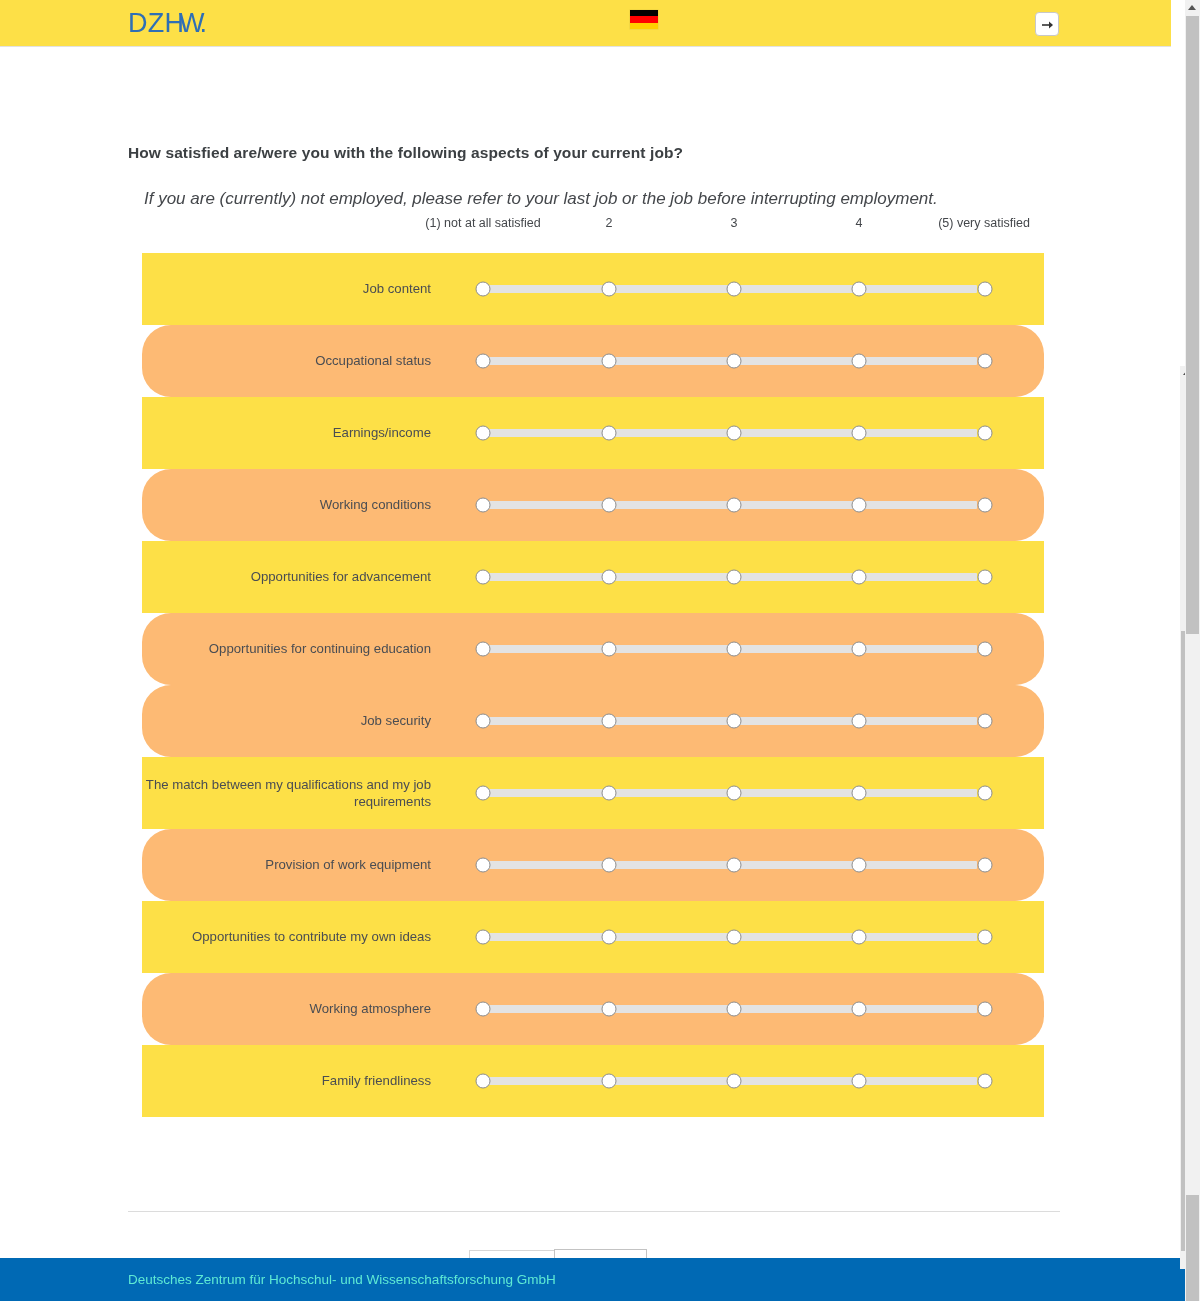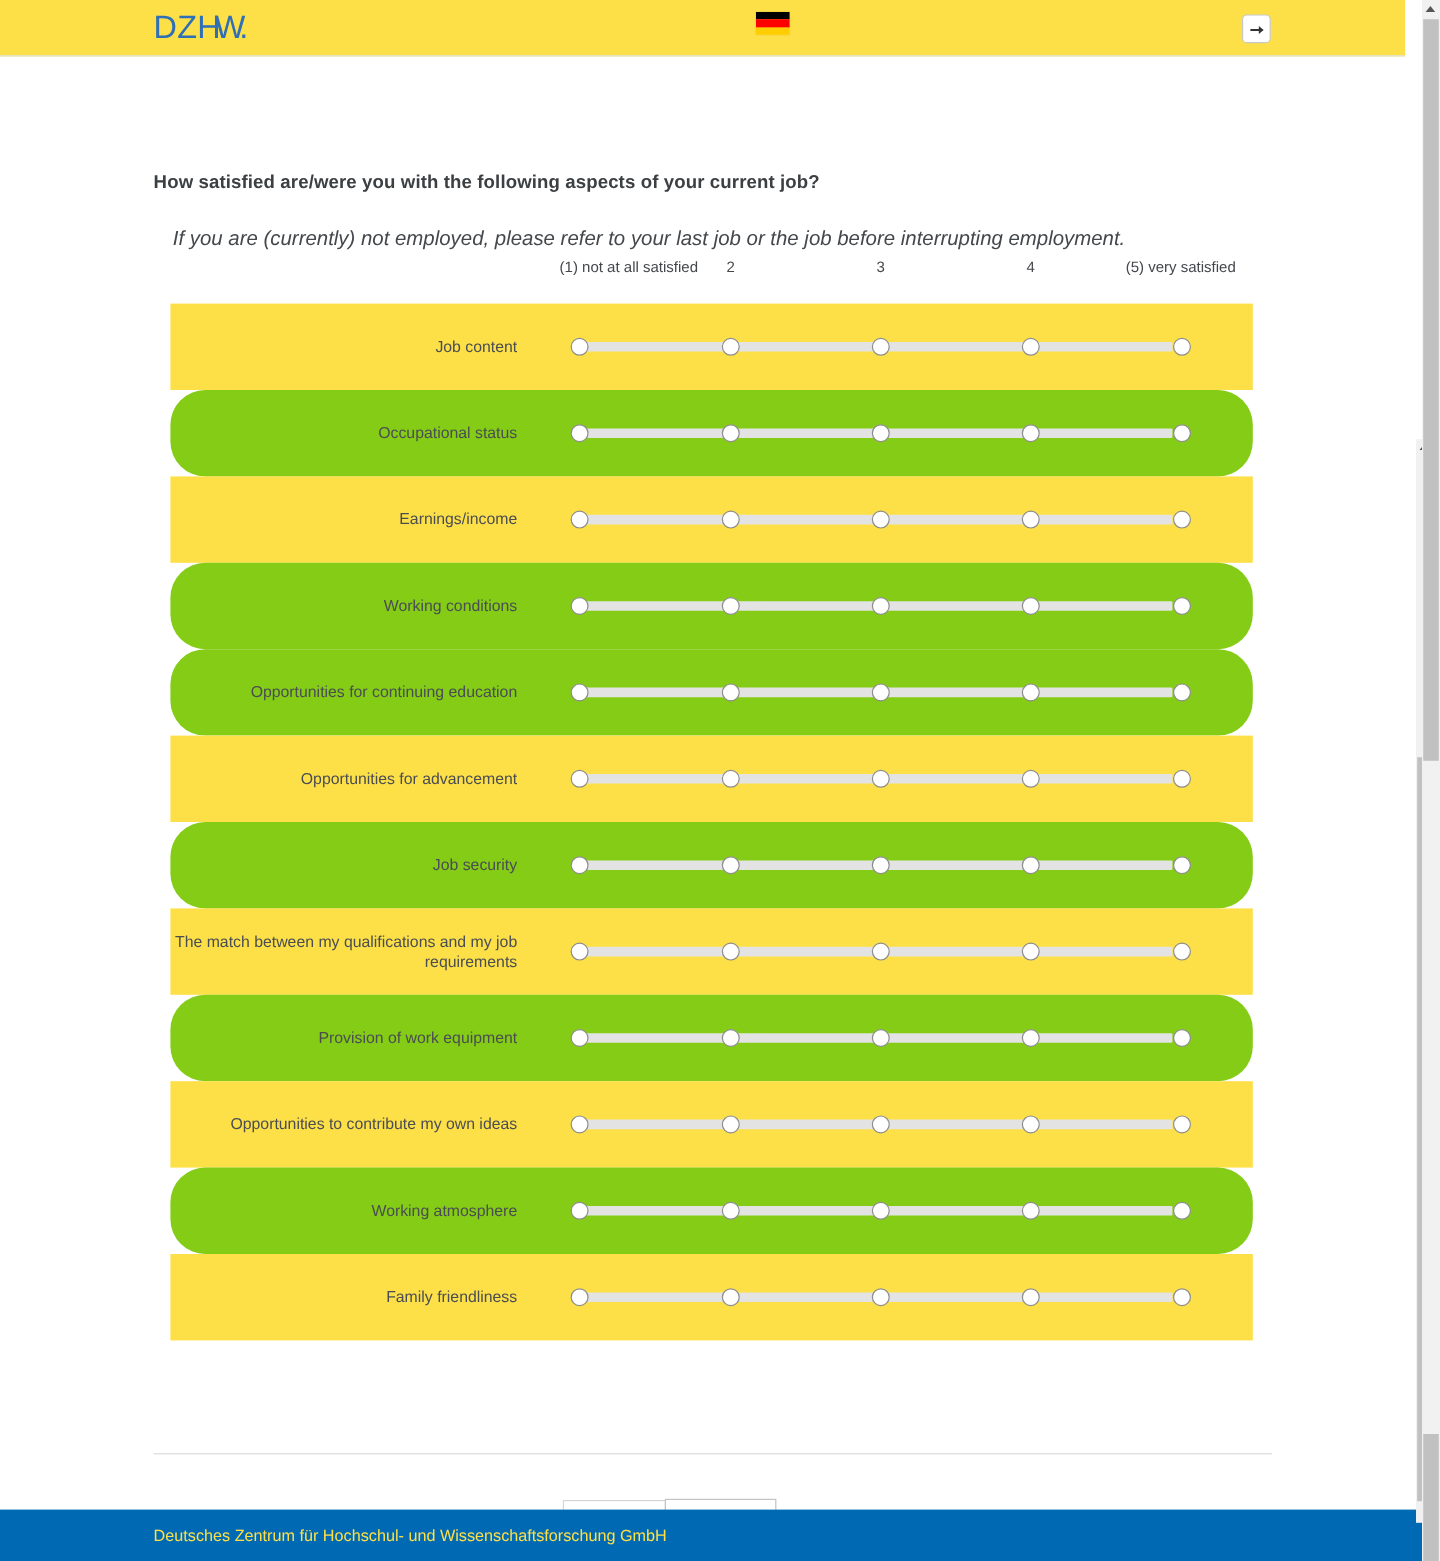--- a/index.html
+++ b/index.html
@@ -115,21 +115,21 @@
   #matrix {
     position: absolute;
     left: 142px; top: 206px;
     width: 902px;
   }
   .row {
     position: relative;
     height: 72px;
     background: #fde047;
   }
-  .row.alt { background: #84cc16; border-radius: 29px; }
+  .row.alt { background: #fdba74; border-radius: 29px; }
 
   .row-label {
     position: absolute;
     right: 613px;
     top: 0; bottom: 0;
     width: 290px;
     display: flex;
     align-items: center;
     justify-content: flex-end;
     text-align: right;
@@ -216,21 +216,21 @@
   #site-footer {
     position: absolute;
     left: 0; top: 1258px;
     width: 1186px; height: 43px;
     background: #0069b4;
   }
   #site-footer .txt {
     position: absolute;
     left: 128px; top: 14px;
     font-size: 13.5px;
-    color: #fde047;
+    color: #5eead4;
   }
 
   
   #inner-scrollbar {
     position: absolute;
     left: 1180px; top: 366px;
     width: 15px; height: 903px;
     background: #f1f1f1;
   }
   #inner-scrollbar .arrow-up {
@@ -299,21 +299,21 @@
         </svg>
       </div>
     </div>
 
     <div id="survey">
 
       <div id="question-title">How satisfied are/were you with the following aspects of your current job?</div>
       <div id="question-instruction">If you are (currently) not employed, please refer to your last job or the job before interrupting employment.</div>
 
       <div id="scale-header">
-        <div class="scale-head" style="left:281px;margin-left:41px;">(1) not at all satisfied</div>
+        <div class="scale-head" style="left:281px;">(1) not at all satisfied</div>
         <div class="scale-head" style="left:407px;">2</div>
         <div class="scale-head" style="left:532px;">3</div>
         <div class="scale-head" style="left:657px;">4</div>
         <div class="scale-head" style="left:782px;">(5) very satisfied</div>
       </div>
 
       <div id="matrix">
           <div class="row">
             <div class="row-label">Job content</div>
             <div class="slider">
@@ -351,33 +351,33 @@
             <div class="row-label">Working conditions</div>
             <div class="slider">
               <div class="track"></div>
               <div class="knob k0"></div>
               <div class="knob k1"></div>
               <div class="knob k2"></div>
               <div class="knob k3"></div>
               <div class="knob k4"></div>
             </div>
           </div>
+          <div class="row">
+            <div class="row-label">Opportunities for advancement</div>
+            <div class="slider">
+              <div class="track"></div>
+              <div class="knob k0"></div>
+              <div class="knob k1"></div>
+              <div class="knob k2"></div>
+              <div class="knob k3"></div>
+              <div class="knob k4"></div>
+            </div>
+          </div>
           <div class="row alt">
             <div class="row-label">Opportunities for continuing education</div>
-            <div class="slider">
-              <div class="track"></div>
-              <div class="knob k0"></div>
-              <div class="knob k1"></div>
-              <div class="knob k2"></div>
-              <div class="knob k3"></div>
-              <div class="knob k4"></div>
-            </div>
-          </div>
-          <div class="row">
-            <div class="row-label">Opportunities for advancement</div>
             <div class="slider">
               <div class="track"></div>
               <div class="knob k0"></div>
               <div class="knob k1"></div>
               <div class="knob k2"></div>
               <div class="knob k3"></div>
               <div class="knob k4"></div>
             </div>
           </div>
           <div class="row alt">

